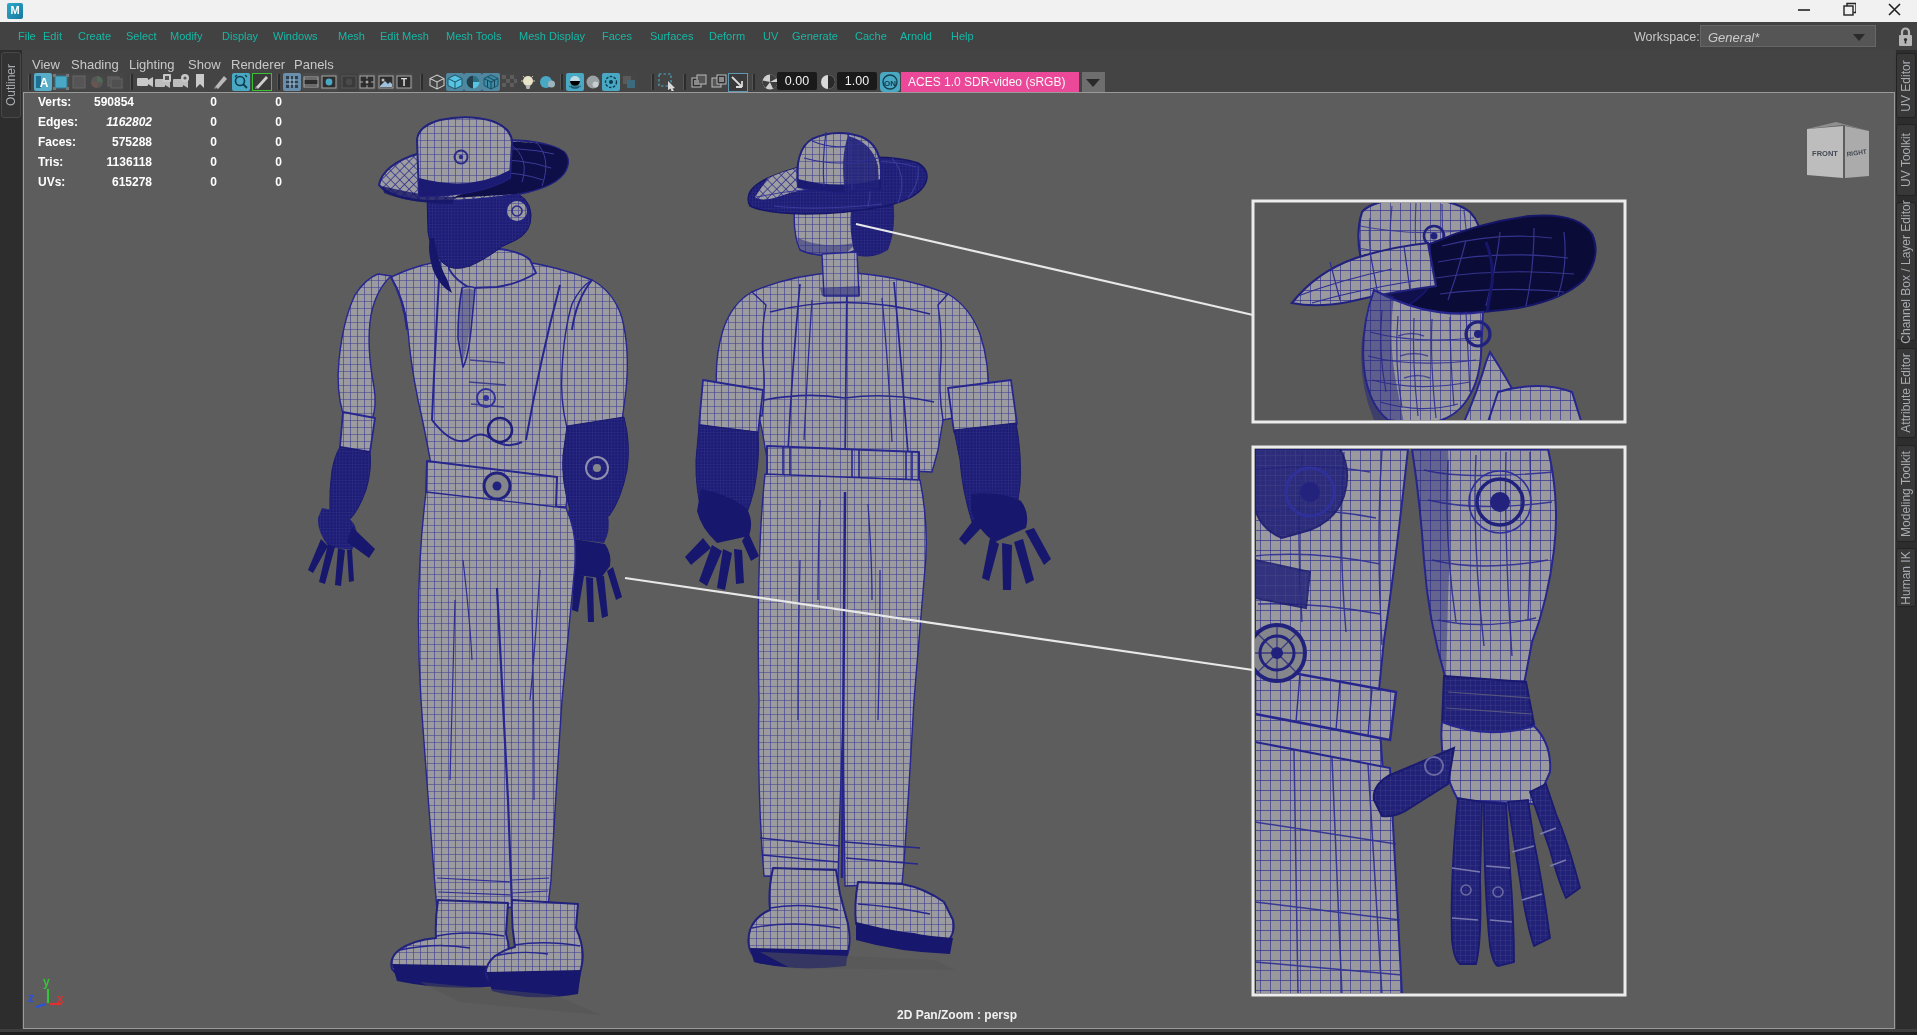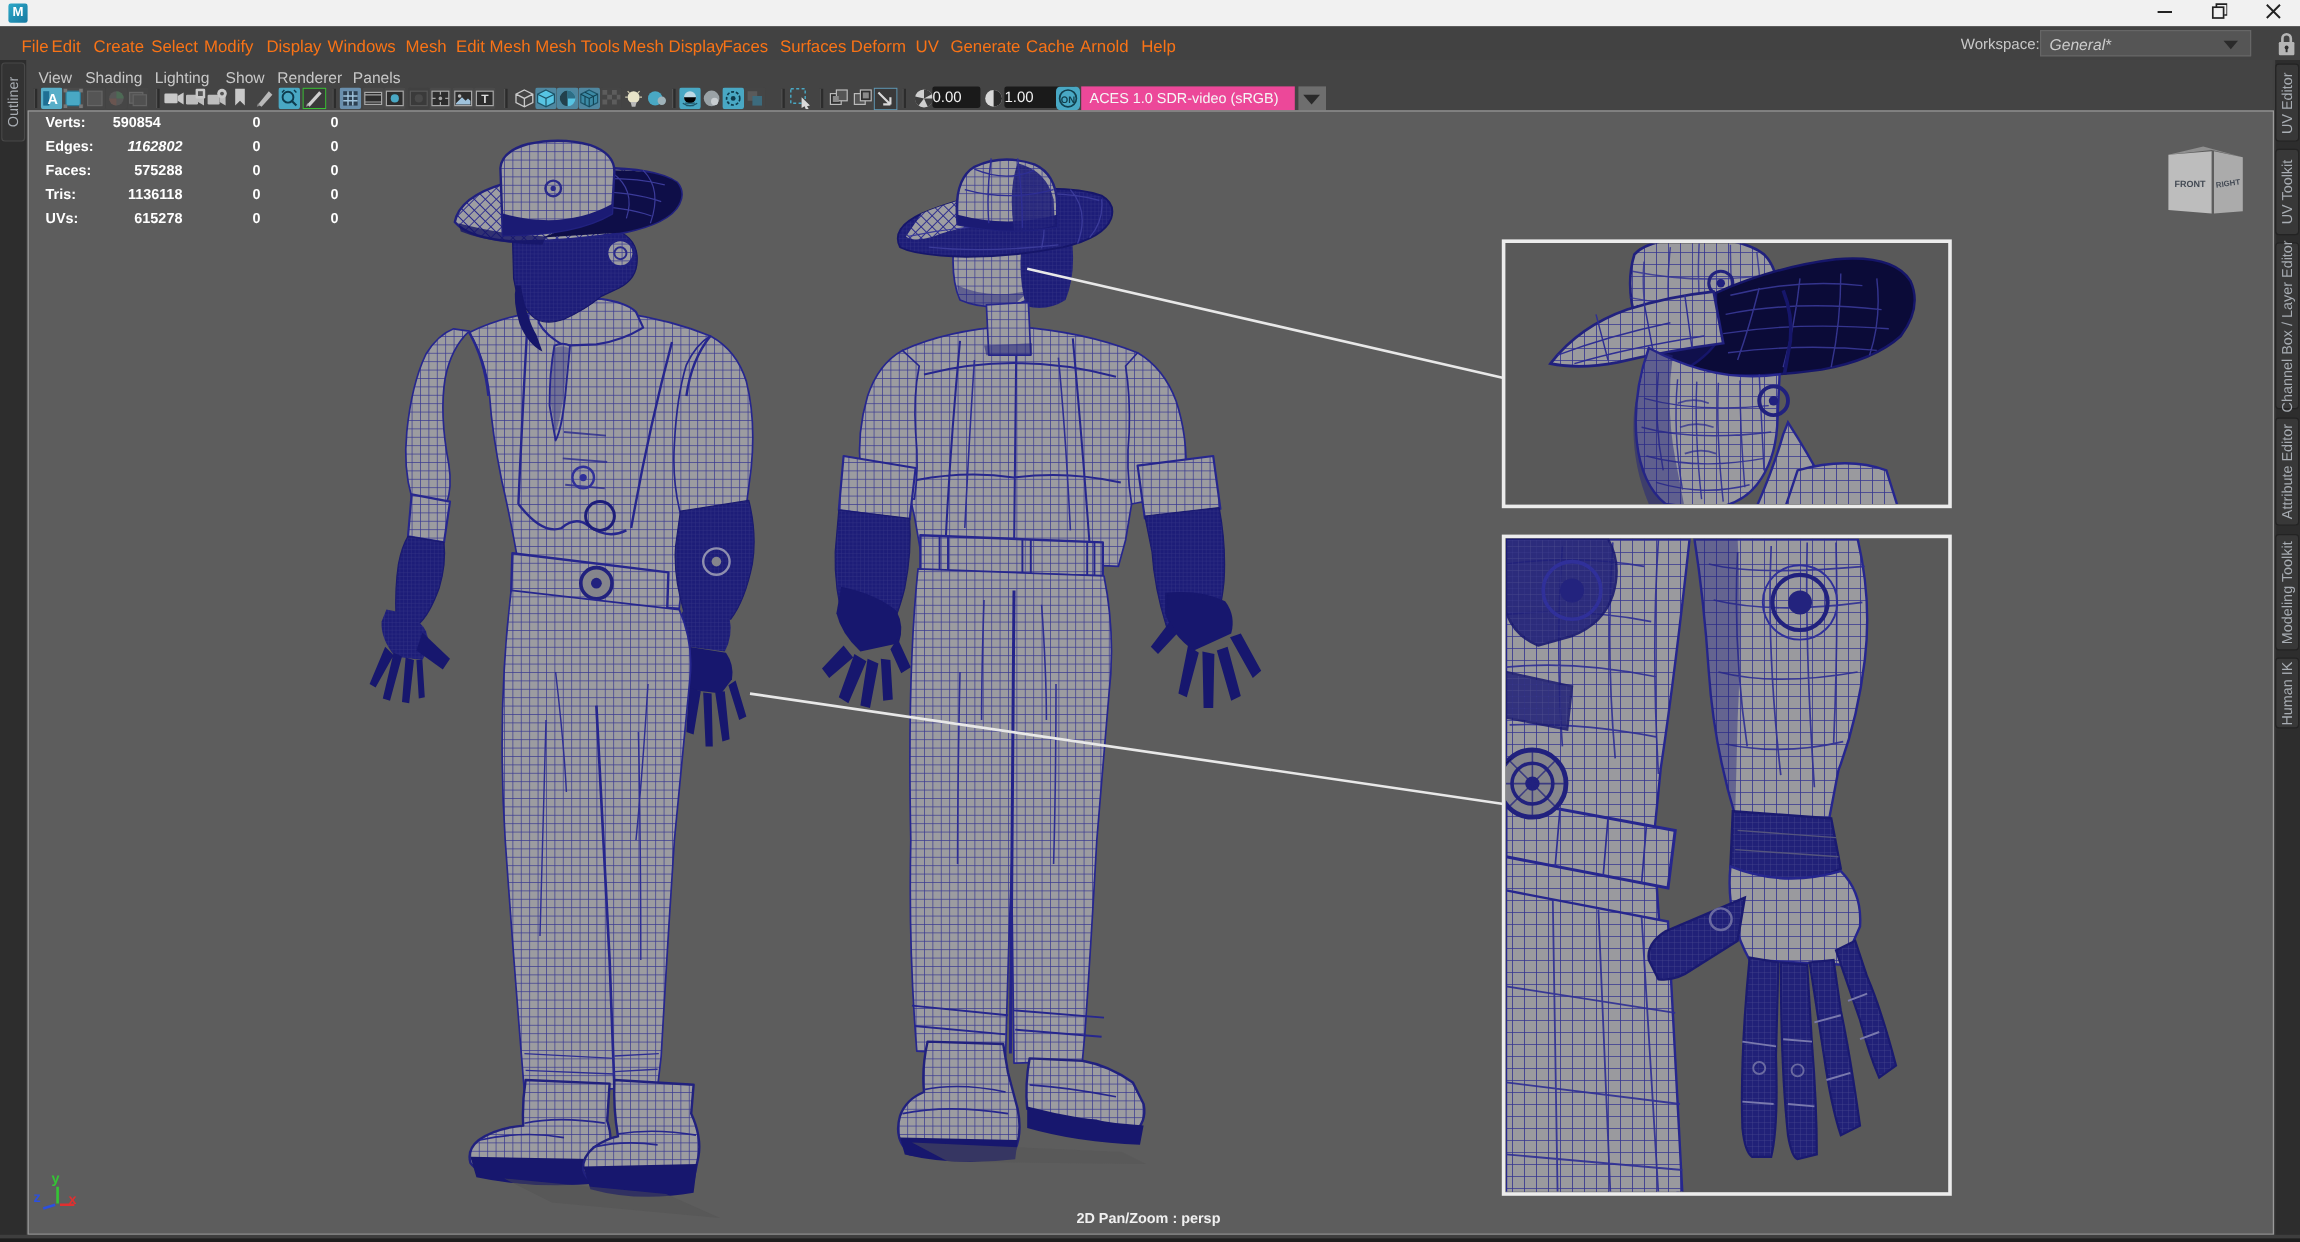--- a/index.html
+++ b/index.html
@@ -9,21 +9,21 @@
   
   #titlebar { position:absolute; left:0; top:0; width:1917px; height:22px; background:#f1f1f1; }
   #titlebar .ttext { position:absolute; left:42px; top:4px; font-size:13.5px; color:#111;
     letter-spacing:0px; }
   #mayaicon { position:absolute; left:7px; top:3px; width:16px; height:16px;
     background:linear-gradient(135deg,#2da8c8 0%,#1779a0 100%); border-radius:2px;
     color:#fff; font-size:11px; font-weight:bold; text-align:center; line-height:15px; }
   .wbtn { position:absolute; top:0px; width:14px; height:20px; color:#222; }
   
   #menubar { position:absolute; left:0; top:22px; width:1917px; height:28px; background:#424242; }
-  #menubar span.m { position:absolute; top:8px; font-size:14px; color:#f97316; }
+  #menubar span.m { position:absolute; top:8px; font-size:11px; color:#14b8a6; }
   #wslabel { position:absolute; top:8px; left:1634px; font-size:12.5px; color:#c8c8c8; }
   #wsdrop { position:absolute; left:1700px; top:3px; width:176px; height:22px; background:#555555;
     border:1px solid #666; }
   #wsdrop .t { position:absolute; left:7px; top:4px; font-size:13px; color:#ccc;font-style:italic; }
   #wsdrop .arr { position:absolute; right:10px; top:8px; width:0; height:0;
     border-left:6px solid transparent; border-right:6px solid transparent; border-top:7px solid #2a2a2a; }
   #lock { position:absolute; left:1898px; top:5px; width:15px; height:20px; }
   
   #leftbar { position:absolute; left:0; top:50px; width:22px; height:985px; background:#2d2d2d; }
   #lefttab { position:absolute; left:1px; top:52px; width:20px; height:66px; background:#333333;
@@ -33,21 +33,21 @@
   #rightbar { position:absolute; left:1896px; top:50px; width:21px; height:985px; background:#2d2d2d; }
   .rtab { position:absolute; left:1896px; width:20px; background:#383838; border:1px solid #232323;
     border-radius:3px; }
   
   #panelrows { position:absolute; left:22px; top:50px; width:1872px; height:43px; background:#444444; }
   #panelmenu span { position:absolute; top:7px; font-size:13px; color:#c8c8c8; }
   #toolbar { position:absolute; left:0; top:22px; width:1872px; height:21px; }
   .grip { position:absolute; top:2px; width:3px; height:16px; background:#2c2c2c;
     border-left:1px solid #555; }
   .fld { position:absolute; top:0; height:18px; background:#1a1a1a; color:#f2f2f2;
-    font-size:12.5px; text-align:left; line-height:18px; border-radius:2px; }
+    font-size:12.5px; text-align:center; line-height:18px; border-radius:2px; }
   #acesfld { position:absolute; left:879px; top:0px; width:178px; height:20px; background:#ec4899;
     color:#f6f6f6; font-size:12px; line-height:20px; padding-left:7px; }
   #acesarr { position:absolute; left:1060px; top:0px; width:23px; height:20px; background:#6e6e6e; }
   
   #viewport { position:absolute; left:23px; top:92px; width:1872px; height:937px;
     background:#5d5d5d; border:1px solid #9a9a9a; }
   #hud { position:absolute; left:14px; top:1px; color:#fff; font-size:12px; font-weight:bold; }
   #hud div { position:absolute; white-space:pre; }
   #panzoom { position:absolute; left:873px; top:915px; color:#f0f0f0; font-size:12px; font-weight:bold; }
   #botstrip { position:absolute; left:0; top:1029px; width:1917px; height:6px; background:#3e3e3e; border-bottom:3px solid #1e1e1e; box-sizing:border-box; }
@@ -314,21 +314,21 @@
         <circle cx="9" cy="9" r="7.5" fill="#cfcfcf"></circle>
         <path d="M9 9 L9 1.5 A7.5 7.5 0 0 1 15.5 5.5 Z" fill="#3e3e3e"></path>
         <path d="M9 9 L16.5 9 A7.5 7.5 0 0 1 12 15.8 Z" fill="#3e3e3e"></path>
         <path d="M9 9 L4.5 15 A7.5 7.5 0 0 1 1.6 7.5 Z" fill="#3e3e3e"></path>
       </svg>
     <div class="fld" style="left:755px; width:40px;">0.00</div>
     <svg class="abs" style="left:798px;top:2px" width="16" height="16">
         <circle cx="8" cy="8" r="7" fill="#d9d9d9"></circle>
         <path d="M8 1 A7 7 0 0 1 8 15 Z" fill="#2a2a2a"></path>
       </svg>
-    <div class="fld" style="left:815px; width:60px;">1.00</div>
+    <div class="fld" style="left:815px; width:40px;">1.00</div>
     <svg class="abs" style="left:858px;top:0px" width="20" height="20">
         <rect width="20" height="20" rx="4" fill="#49a8c4"></rect>
         <circle cx="10" cy="10" r="7" fill="none" stroke="#12404f" stroke-width="1.4"></circle>
         <text x="10" y="13.5" font-size="8" font-weight="bold" fill="#12404f" text-anchor="middle" font-family="Liberation Sans">ON</text>
       </svg>
     <div id="acesfld">ACES 1.0 SDR-video (sRGB)</div>
     <div id="acesarr">
         <div style="position:absolute;left:4px;top:7px;width:0;height:0;border-left:7px solid transparent;border-right:7px solid transparent;border-top:8px solid #2a2a2a;"></div>
       </div>
   </div>

